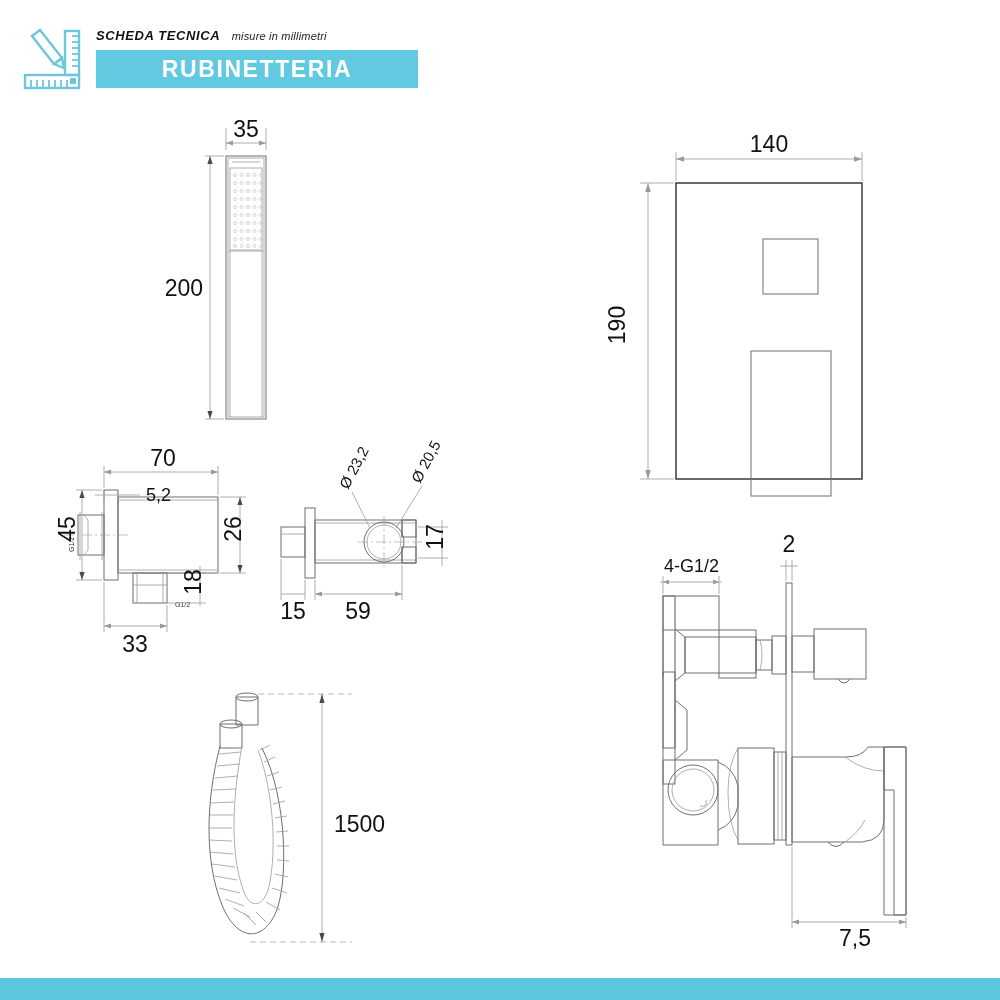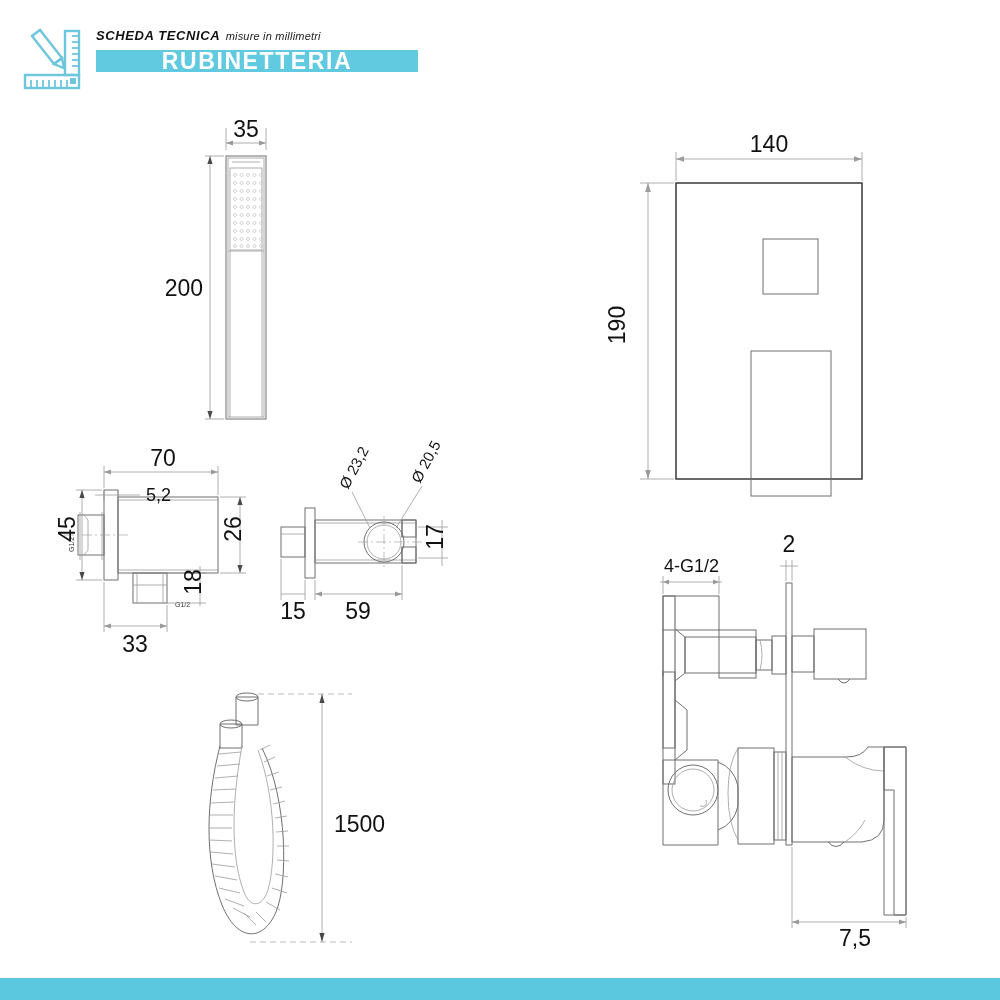--- a/index.html
+++ b/index.html
@@ -14,25 +14,25 @@
 
   
   #header{position:absolute;left:22px;top:26px;width:420px;height:78px;}
   #logo{position:absolute;left:0;top:2px;width:64px;height:62px;}
   #title-wrap{position:absolute;left:74px;top:0;width:330px;}
   #doc-title{
     font-size:13px;font-weight:700;font-style:italic;letter-spacing:.6px;
     color:#111;white-space:nowrap;display:inline-block;
   }
   #doc-subtitle{
-    font-size:11px;font-style:italic;color:#222;margin-left:1px;
+    font-size:11px;font-style:italic;color:#222;margin-left:7px;
     display:inline-block;letter-spacing:.2px;
   }
   #banner{
-    margin-top:6px;background:#61c9e0;height:22px;width:322px;
+    margin-top:6px;background:#61c9e0;height:38px;width:322px;
     display:flex;align-items:center;justify-content:center;
   }
   #banner-text{
     color:#ffffff;font-size:23px;font-weight:700;letter-spacing:1.6px;
     white-space:nowrap;
   }
 
   
   #bottom-band{position:absolute;left:0;bottom:0;width:1000px;height:22px;background:#5bc8df;}
 

